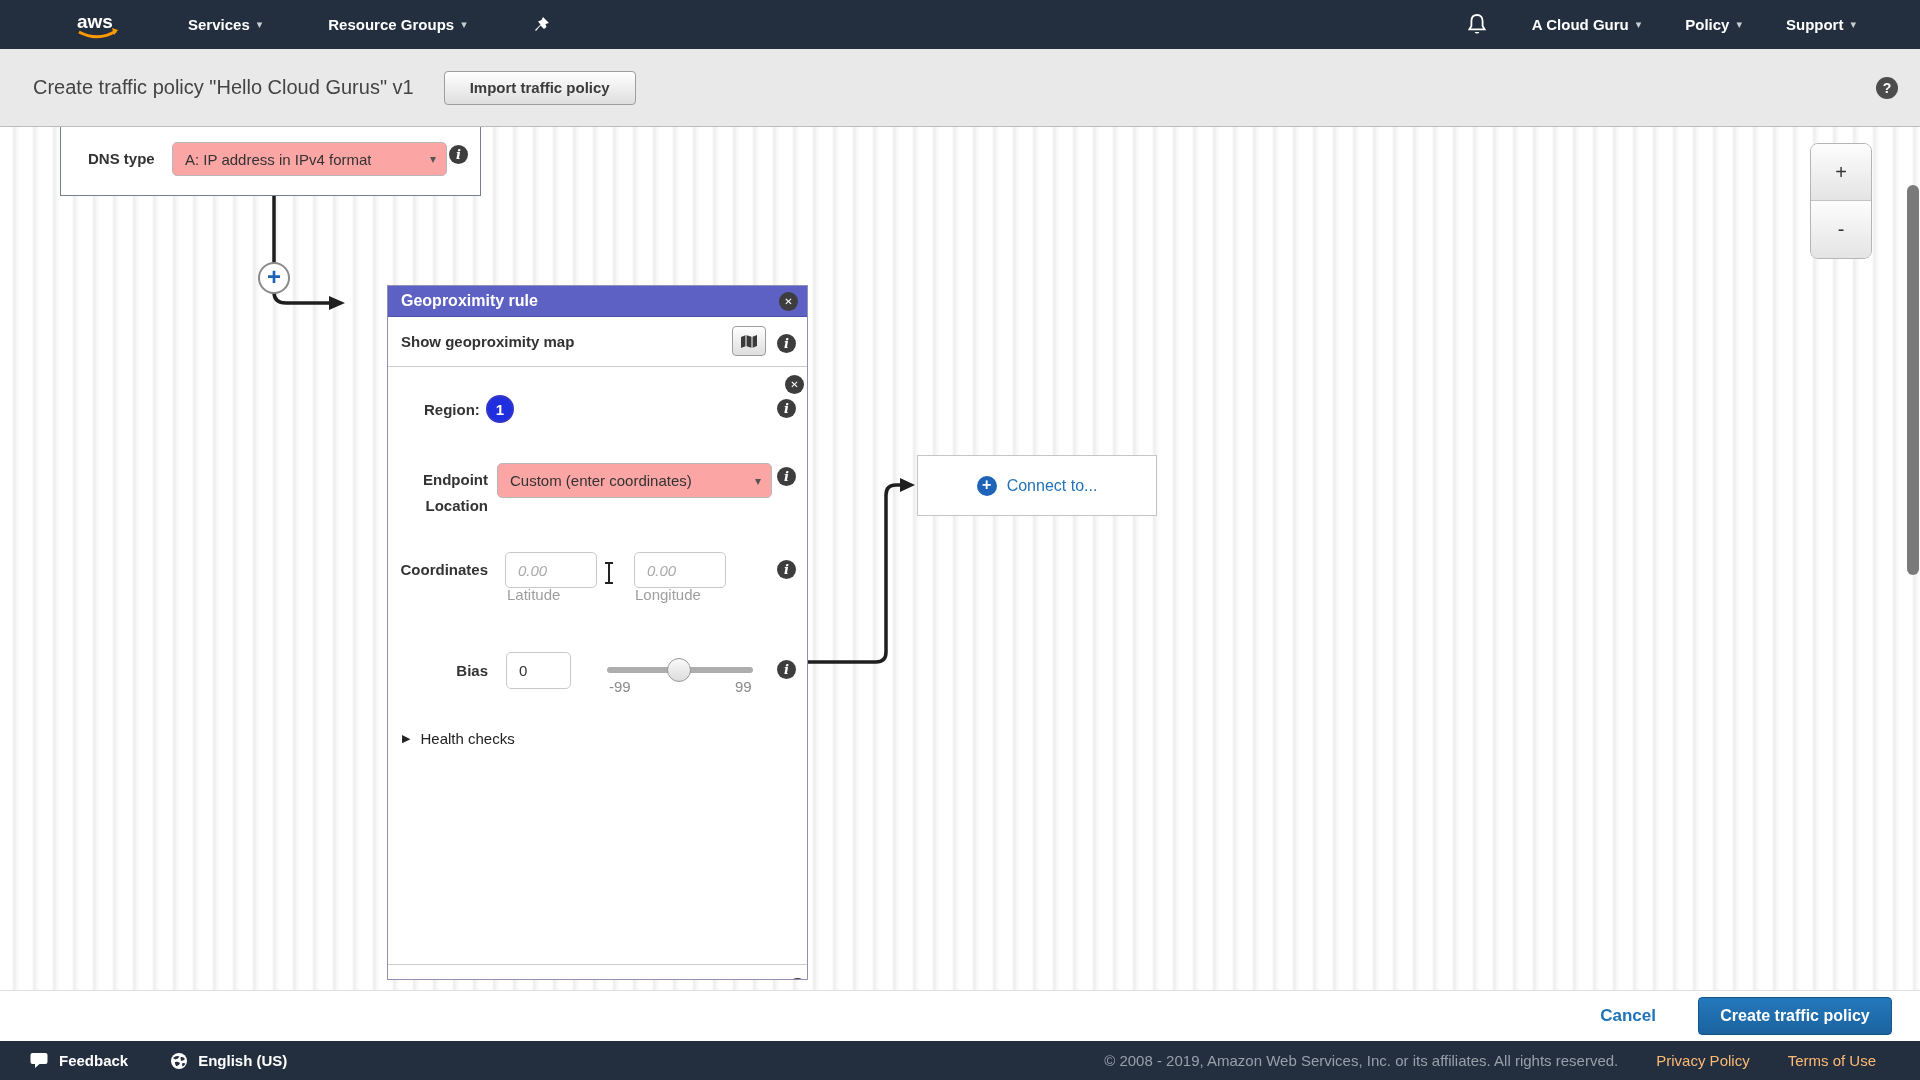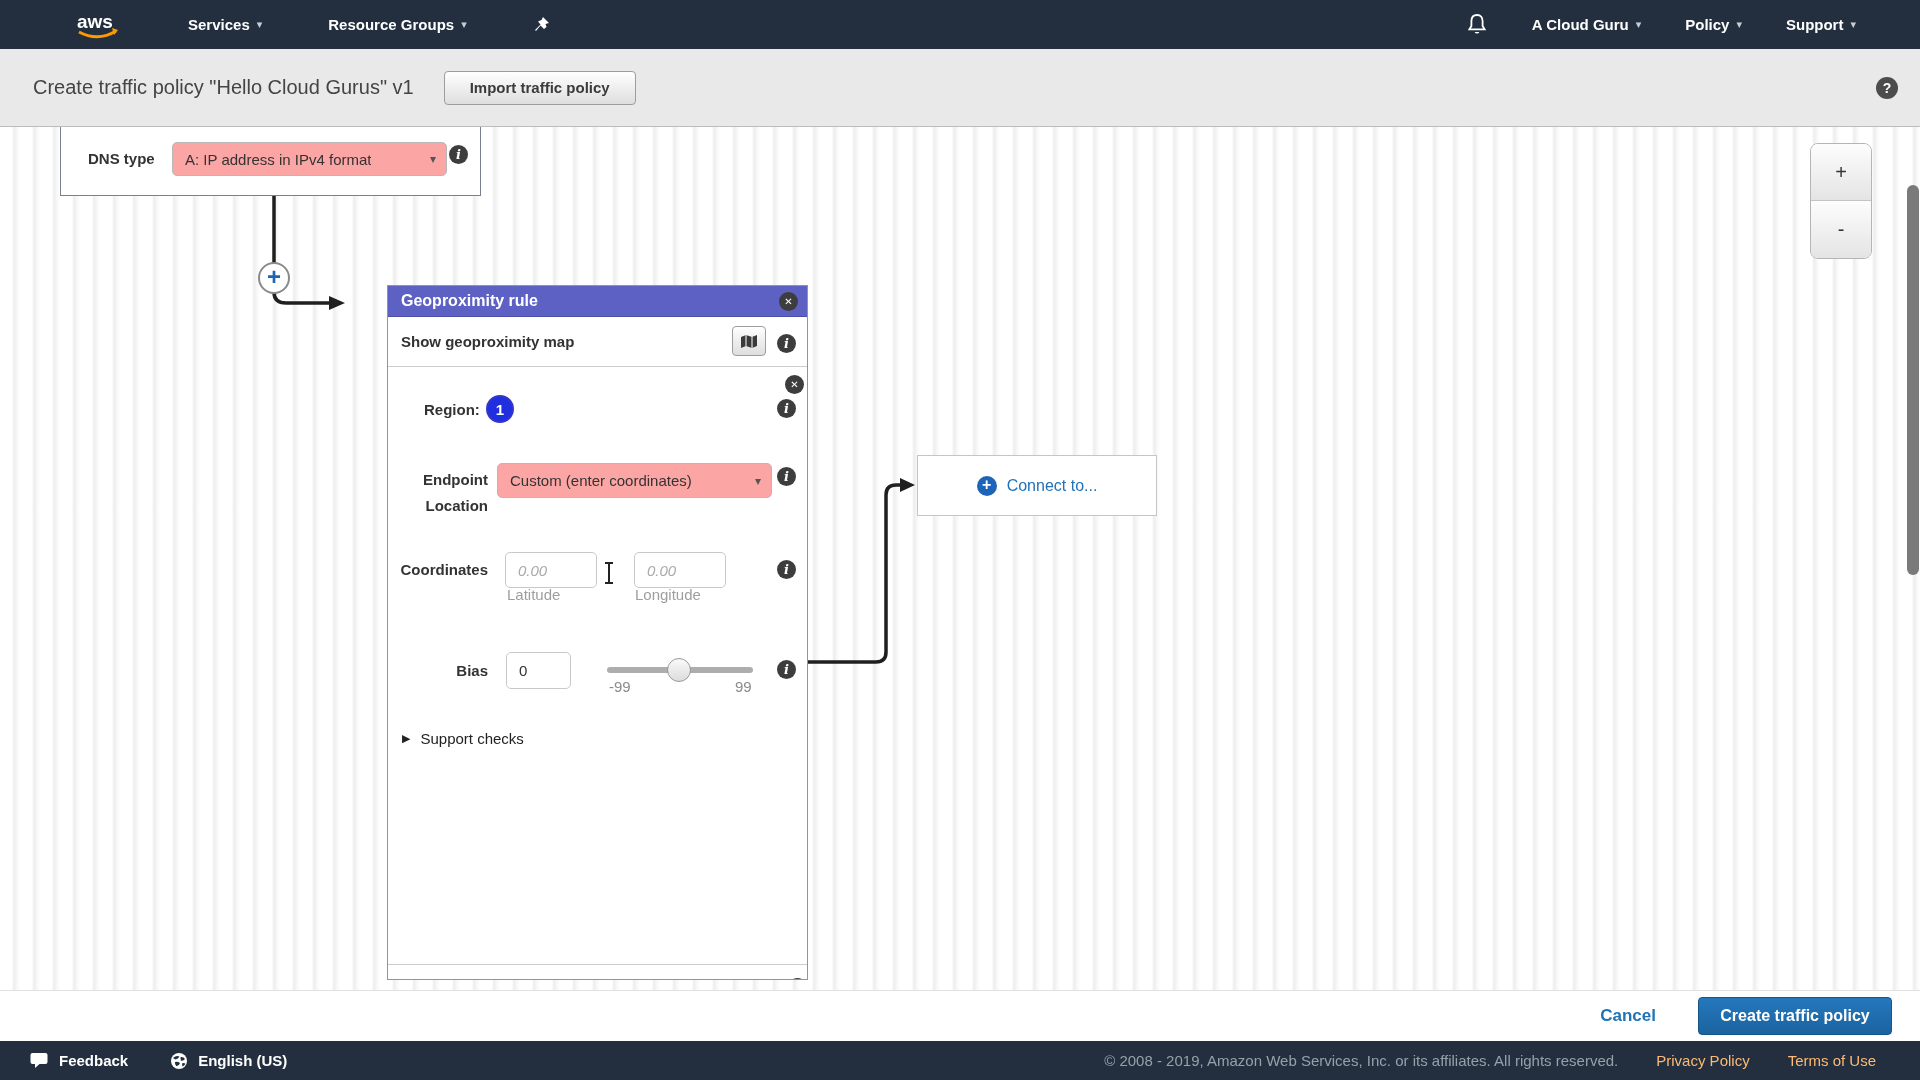--- a/index.html
+++ b/index.html
@@ -252,21 +252,21 @@
       <div class="label-col" style="top:376px;">Bias</div>
       <input class="bias-input" style="left: 118px; top: 366px; width: 65px; height: 37px;" value="0">
       <div class="slider-track"></div>
       <div class="slider-handle"></div>
       <span class="slider-cap" style="left:221px;top:392px;">-99</span>
       <span class="slider-cap" style="left:347px;top:392px;">99</span>
       <div class="info-icon" style="left:389px;top:374px;">i</div>
 
       <div class="health-row">
         <span class="health-tri">▶</span>
-        <span class="health-text">Support checks</span>
+        <span class="health-text">Health checks</span>
       </div>
 
       <div class="row-divider" style="top:678px;"></div>
       <div class="info-icon" style="left:400px;top:692px;">i</div>
     </div>
 
     <div class="connect-box">
       <span class="connect-plus">+</span>
       <span class="connect-text">Connect to...</span>
     </div>

